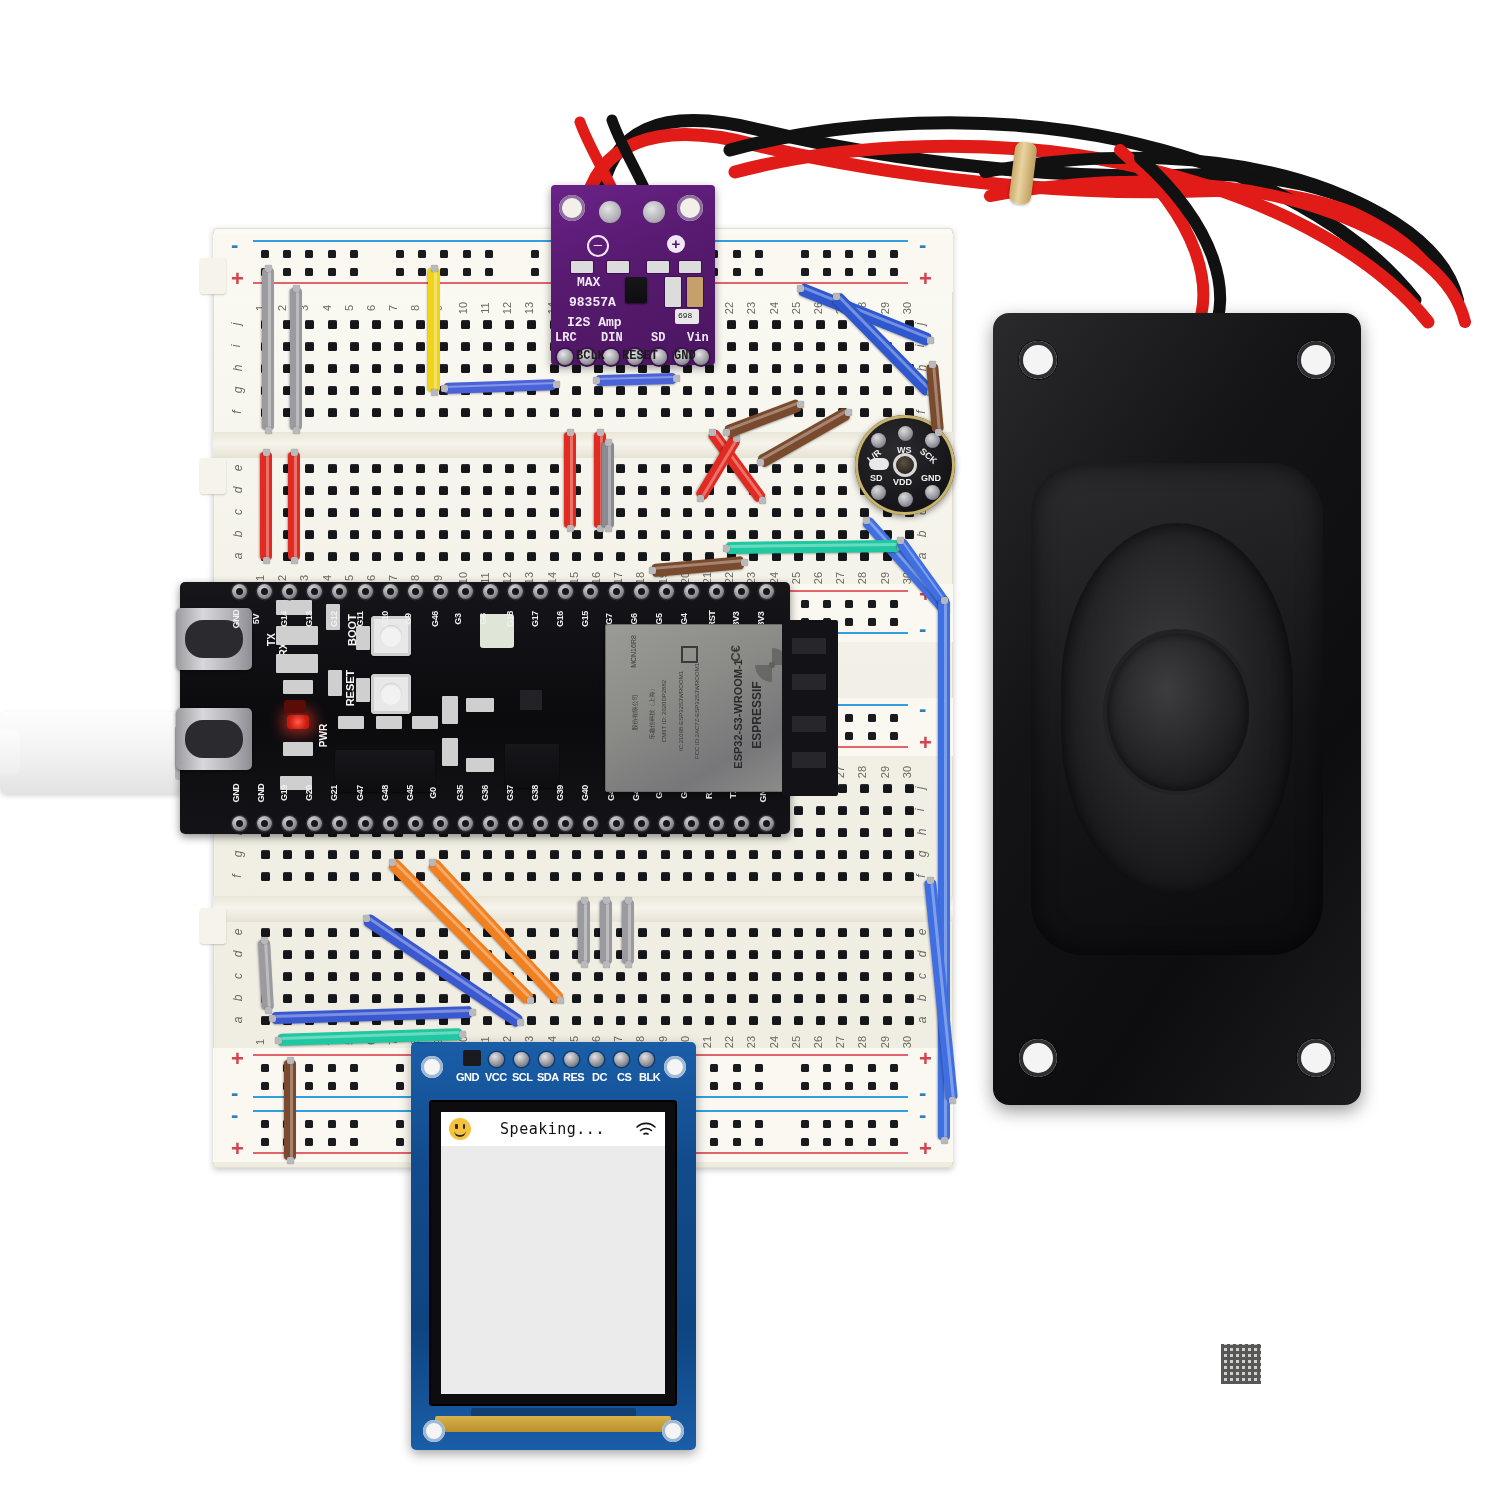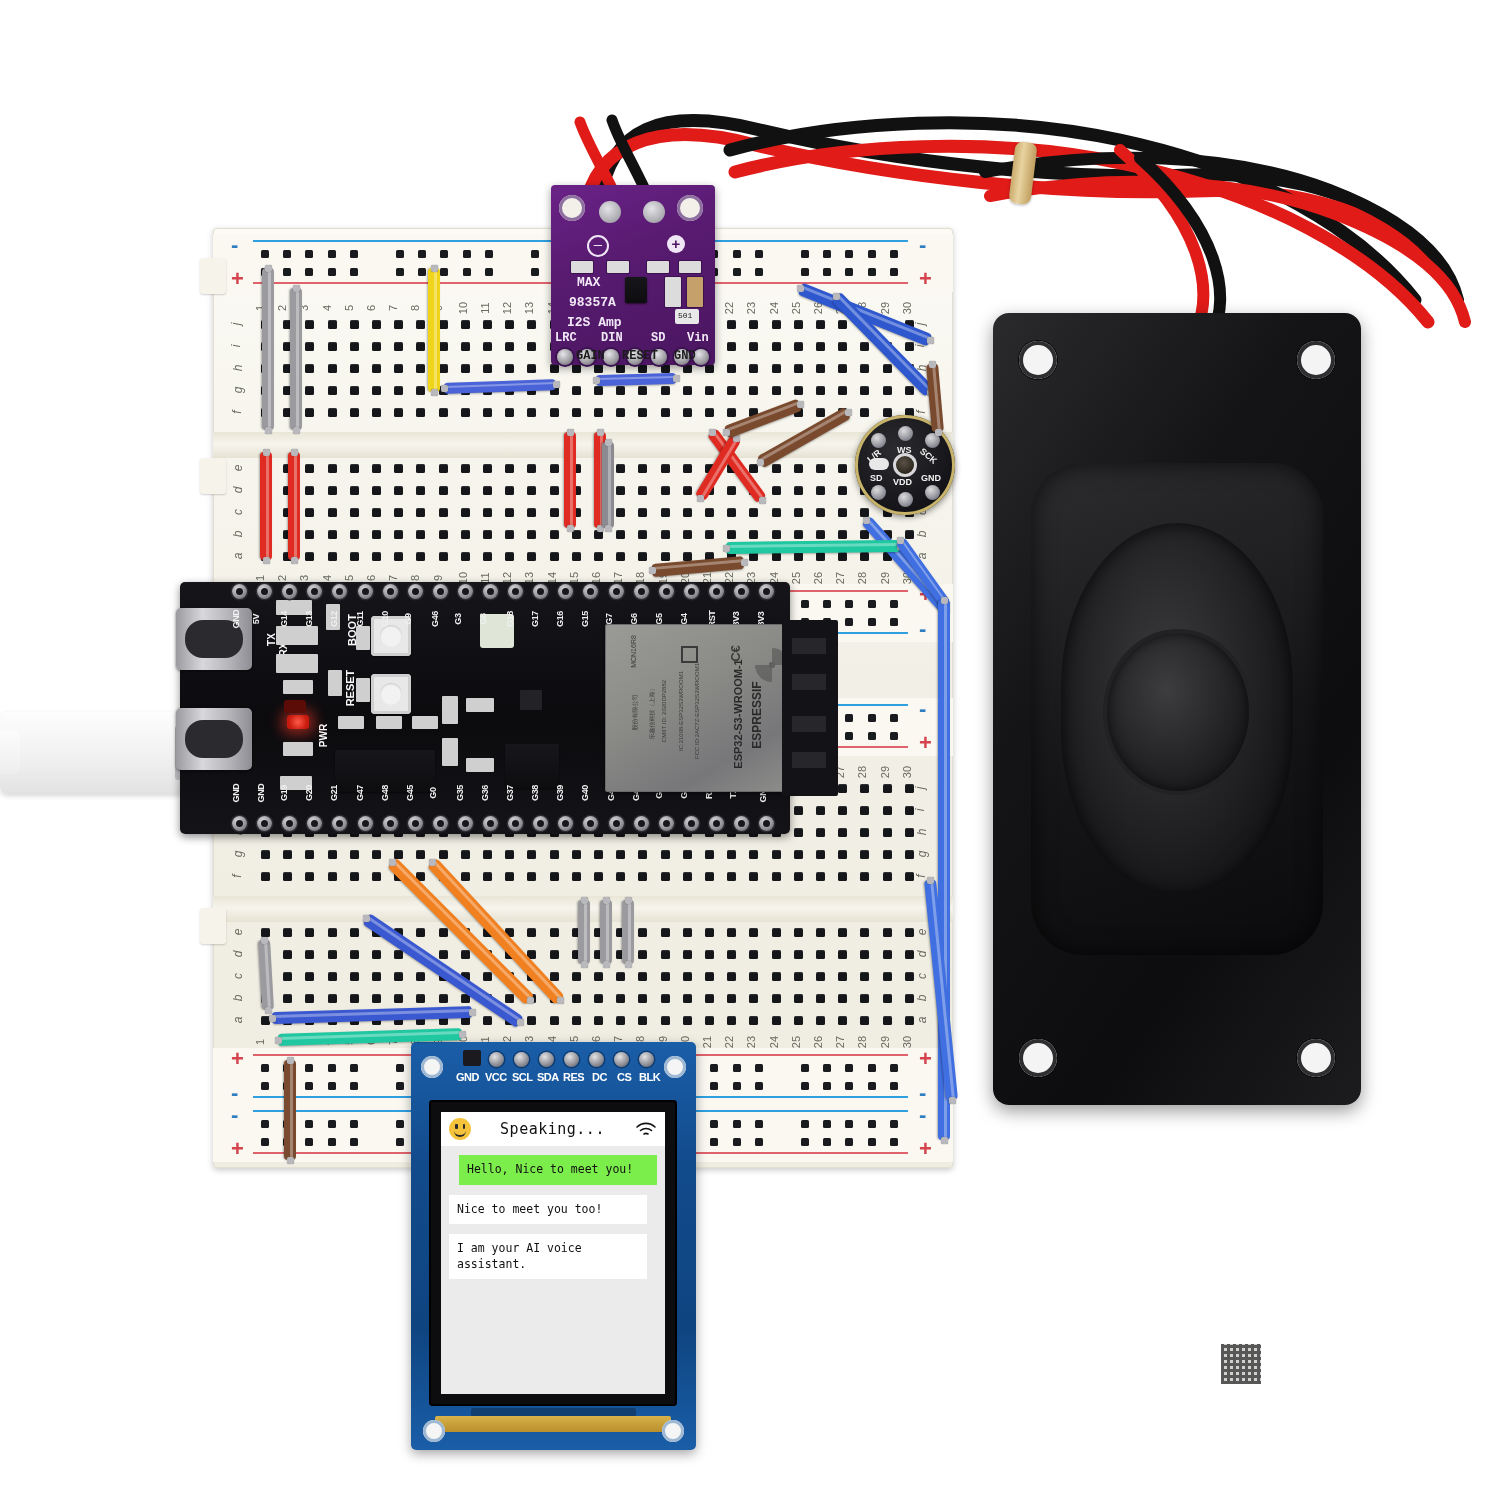--- a/index.html
+++ b/index.html
@@ -1536,34 +1536,34 @@
     <div class="amp-smd" style="left:56px;top:76px;width:22px;height:12px;"></div>
     <div class="amp-smd" style="left:96px;top:76px;width:22px;height:12px;"></div>
     <div class="amp-smd" style="left:128px;top:76px;width:22px;height:12px;"></div>
     <div class="amp-smd" style="left:114px;top:92px;width:16px;height:30px;"></div>
     <div class="amp-smd" style="left:136px;top:92px;width:16px;height:30px;background:#c6a06a;"></div>
     <div class="ic-blk" style="left:74px;top:92px;width:22px;height:26px;"></div>
     <div class="amp-txt" style="left:26px;top:90px;">MAX</div>
     <div class="amp-txt" style="left:18px;top:110px;">98357A</div>
     <div class="amp-txt" style="left:16px;top:130px;">I2S Amp</div>
     <div style="position:absolute;left:124px;top:124px;width:24px;height:15px;background:#e8e8e8;border-radius:2px;"></div>
-    <div style="position:absolute;left:127px;top:126px;font-size:8px;color:#222;font-family:'Liberation Mono',monospace;">501</div>
+    <div style="position:absolute;left:127px;top:126px;font-size:8px;color:#222;font-family:'Liberation Mono',monospace;">698</div>
     <div class="amp-txt" style="left:4px;top:146px;font-size:12px;">LRC</div>
     <div class="amp-txt" style="left:50px;top:146px;font-size:12px;">DIN</div>
     <div class="amp-txt" style="left:100px;top:146px;font-size:12px;">SD</div>
     <div class="amp-txt" style="left:136px;top:146px;font-size:12px;">Vin</div>
     <div class="amp-pin" style="left:6px;top:164px;"></div>
     <div class="amp-pin" style="left:28px;top:164px;"></div>
     <div class="amp-pin" style="left:52px;top:164px;"></div>
     <div class="amp-pin" style="left:76px;top:164px;"></div>
     <div class="amp-pin" style="left:100px;top:164px;"></div>
     <div class="amp-pin" style="left:123px;top:164px;"></div>
     <div class="amp-pin" style="left:142px;top:164px;"></div>
   </div>
-  <div class="amp-txt" style="left:576px;top:349px;font-size:12px;color:#1b1b1b;">GAIN</div>
+  <div class="amp-txt" style="left:576px;top:349px;font-size:12px;color:#1b1b1b;">BCLK</div>
   <div class="amp-txt" style="left:622px;top:349px;font-size:12px;color:#1b1b1b;">RESET</div>
   <div class="amp-txt" style="left:674px;top:349px;font-size:12px;color:#1b1b1b;">GND</div>
 
   <div id="mic">
     <div class="mic-pin" style="left:16px;top:18px;"></div>
     <div class="mic-pin" style="left:43px;top:11px;"></div>
     <div class="mic-pin" style="left:70px;top:18px;"></div>
     <div class="mic-pin" style="left:16px;top:70px;"></div>
     <div class="mic-pin" style="left:43px;top:77px;"></div>
     <div class="mic-pin" style="left:70px;top:70px;"></div>
@@ -1613,25 +1613,20 @@
             <svg width="22" height="16" viewBox="0 0 22 16">
               <g fill="none" stroke="#111" stroke-width="1.6" stroke-linecap="round">
                 <path d="M2,6 A13,13 0 0 1 20,6"></path>
                 <path d="M5.5,9.5 A8.5,8.5 0 0 1 16.5,9.5"></path>
                 <path d="M9,13 A4,4 0 0 1 13,13"></path>
               </g>
             </svg>
           </div>
         </div>
 
-        <div id="chat-area">
-          <div class="bubble user">Hello, Nice to meet you!</div>
-          <div class="bubble bot">Nice to meet you too!</div>
-          <div class="bubble bot">I am your AI voice assistant.</div>
-        </div>
 
       </div>
     </div>
     <div id="tft-flexdark"></div>
     <div id="tft-flex"></div>
     <div class="tft-mount" style="left:12px;top:378px;"></div>
     <div class="tft-mount" style="left:251px;top:378px;"></div>
   </div>
 
 <div class="wire" style="left: 268px; top: 262px; width: 162px; height: 12px; background: rgb(155, 155, 159); transform: rotate(90deg);"></div>

